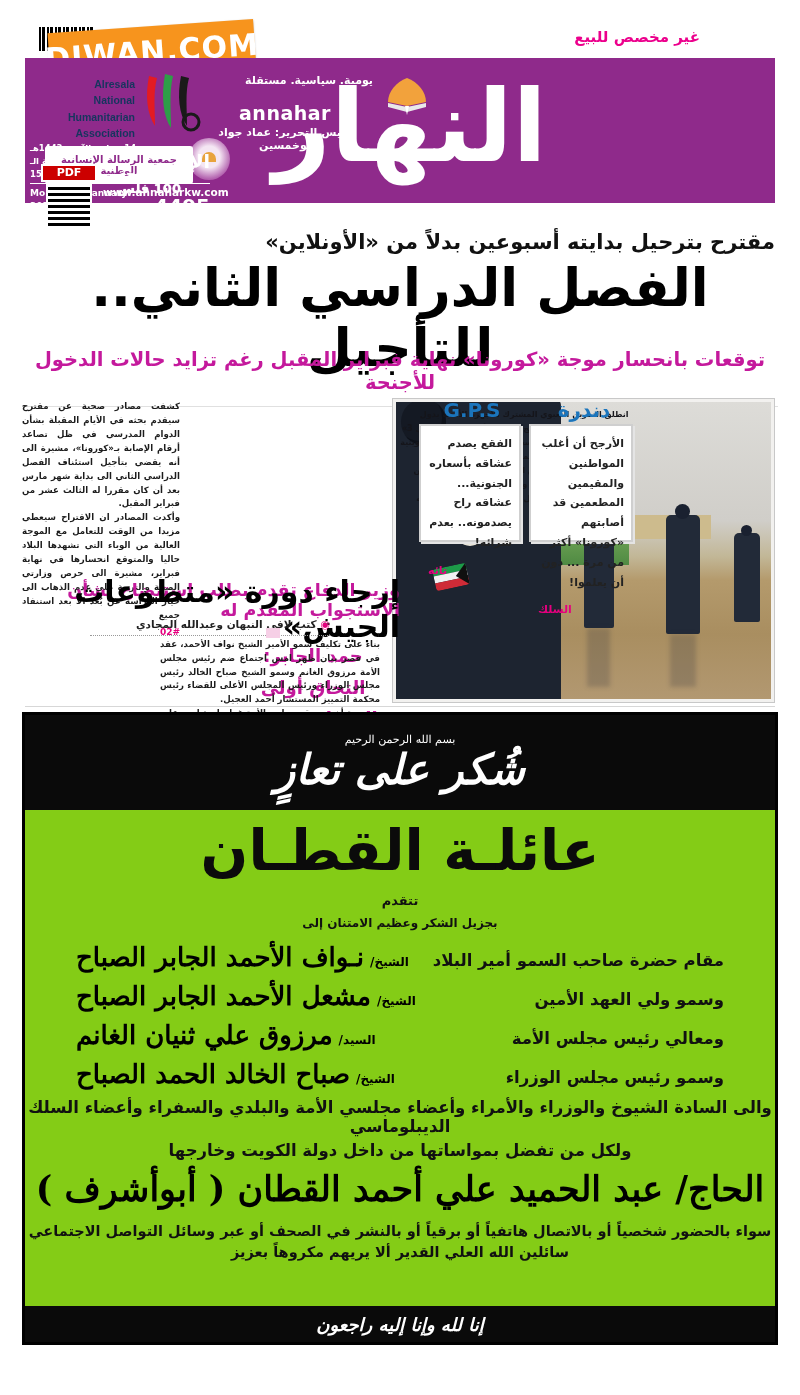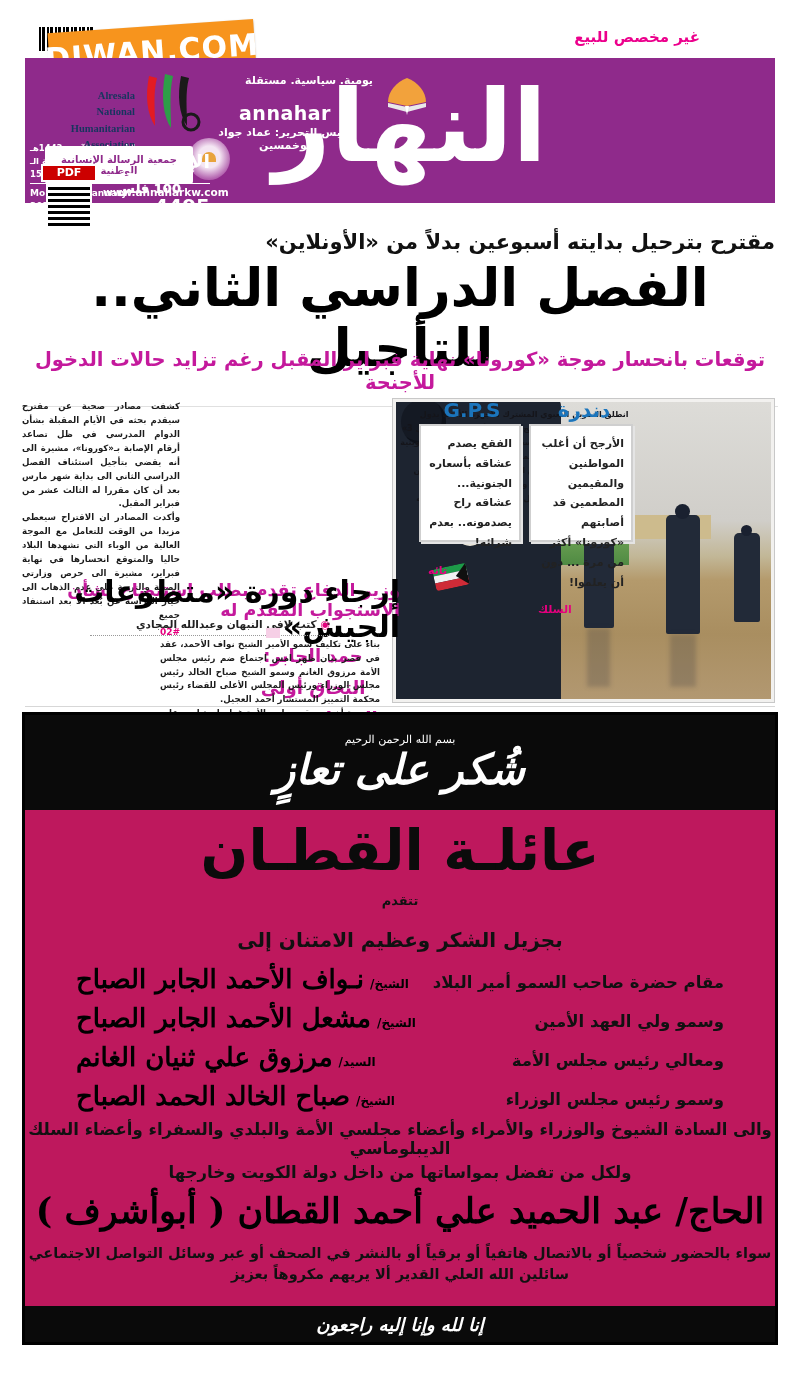--- a/index.html
+++ b/index.html
@@ -30,21 +30,21 @@
   .date-sep{border-top:1px solid #fff;margin:3px 0;}
   .issue-no{font-weight:900;font-size:20px;min-width:48px;text-align:left;}
   .date-en{font-size:9px;font-weight:bold;text-align:left;line-height:1.4;direction:ltr;}
   .logo-ar{top:4px;right:165px;width:400px;text-align:center;color:#fff;font-weight:900;font-size:100px;line-height:1.3;}
   .logo-fan{top:18px;right:345px;}
   .emblem{top:80px;right:545px;width:42px;height:42px;border-radius:50%;
           background:radial-gradient(circle at 50% 45%,#f4e6f3 0 35%,#b465b0 70%,#8f2a8b 100%);
           display:flex;align-items:center;justify-content:center;}
   .emblem .dome{width:14px;height:10px;background:#e8a33d;border-radius:10px 10px 0 0;margin-top:-4px;}
   .alresala{top:12px;left:110px;width:70px;height:70px;}
-  .alresala-en{top:30px;left:34px;width:76px;color:#16355e;font-weight:bold;font-size:10.5px;line-height:1.55;font-family:Liberation Serif, serif;}
+  .alresala-en{top:18px;left:34px;width:76px;color:#16355e;font-weight:bold;font-size:10.5px;line-height:1.55;font-family:Liberation Sans, sans-serif;}
   .alresala-ar{top:88px;left:20px;width:148px;background:#fff;border-radius:3px;color:#8f2a8b;
                font-weight:bold;font-size:10px;text-align:center;padding:8px 0;}
   .pagesprice{top:108px;left:78px;width:92px;color:#fff;font-weight:900;font-size:13px;text-align:center;
               text-shadow:0 0 1px #fff;}
   .website{top:128px;left:78px;width:92px;color:#fff;font-weight:bold;font-size:10.5px;text-align:center;direction:ltr;}
   .pdfqr{top:106px;left:16px;width:56px;}
   .pdf-btn{background:#cc0000;color:#fff;font-weight:900;font-size:11px;text-align:center;border:2px solid #fff;padding:0 0 1px;}
   .qr{width:42px;height:40px;margin:2px auto 0;background:
       repeating-linear-gradient(0deg,#000 0 3px,#fff 3px 6px),
       repeating-linear-gradient(90deg,#000 0 3px,rgba(255,255,255,.85) 3px 6px);
@@ -101,28 +101,28 @@
   .a2-byline{top:618px;right:470px;width:240px;text-align:right;font-weight:bold;font-size:10.5px;color:#222;
              border-bottom:1px dotted #999;padding-bottom:4px;}
   .a2-byline .dot{color:#e5007e;font-size:11px;}
   .a2-side{top:640px;right:412px;width:150px;text-align:center;font-weight:900;font-size:18px;color:#c4199c;line-height:1.75;}
   .a2-side-mark{top:628px;right:520px;width:14px;height:10px;background:#f6cfe6;}
   .a2-body{top:638px;left:160px;width:220px;text-align:justify;font-size:8.6px;font-weight:bold;color:#1c1c1c;line-height:1.6;}
 
   .mid-divider{top:706px;right:25px;width:750px;border-top:1px solid #d7d7d7;}
 
   
-  .obit{top:712px;right:22px;width:756px;height:633px;border:3px solid #000;background:#be185d;box-sizing:border-box;}
+  .obit{top:712px;right:22px;width:756px;height:633px;border:3px solid #000;background:#84cc16;box-sizing:border-box;}
   .obit-top{height:95px;background:#0a0a0a;color:#fff;text-align:center;display:flex;flex-direction:column;
             align-items:center;justify-content:center;gap:2px;}
   .basmala{font-size:11px;font-family:"DejaVu Serif",serif;}
   .obit-callig{font-size:42px;font-weight:bold;font-style:italic;font-family:"DejaVu Serif",serif;line-height:1.05;}
   .obit-family{text-align:center;font-weight:900;font-size:56px;color:#0b0b0b;margin-top:8px;}
   .obit-intro1{text-align:center;font-weight:900;font-size:13px;margin-top:10px;}
-  .obit-intro2{text-align:center;font-weight:900;font-size:20px;margin-top:20px;}
+  .obit-intro2{text-align:center;font-weight:900;font-size:12px;margin-top:8px;}
   .obit-rows{width:648px;margin:12px auto 0;}
   .obit-row{display:flex;align-items:baseline;justify-content:space-between;margin-bottom:9px;}
   .obit-row .t{font-weight:900;font-size:16.5px;color:#111;}
   .obit-row .n{display:flex;align-items:baseline;gap:6px;}
   .obit-row .h{font-weight:900;font-size:12px;}
   .obit-row .nm{font-weight:900;font-size:26px;font-family:"DejaVu Serif",serif;}
   .obit-para{text-align:center;font-weight:900;color:#111;}
   .p1{font-size:16.5px;margin-top:8px;}
   .p2{font-size:16.5px;margin-top:5px;}
   .p3{font-size:15px;margin-top:7px;}

